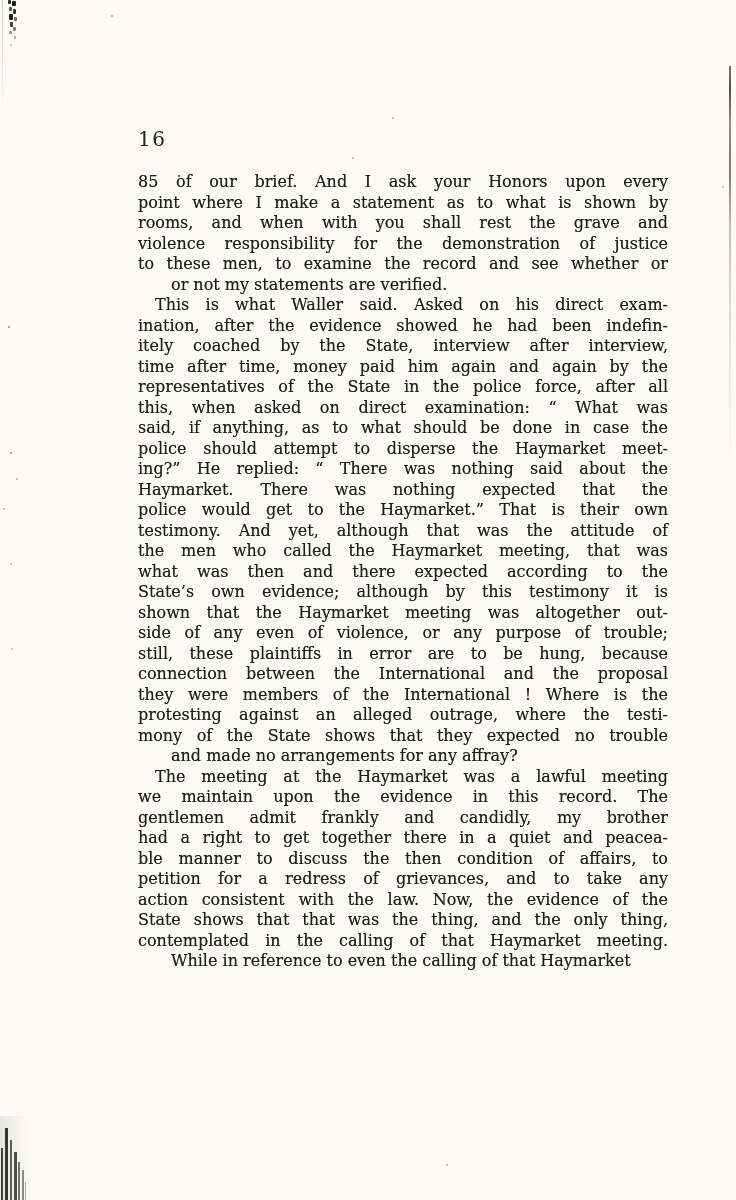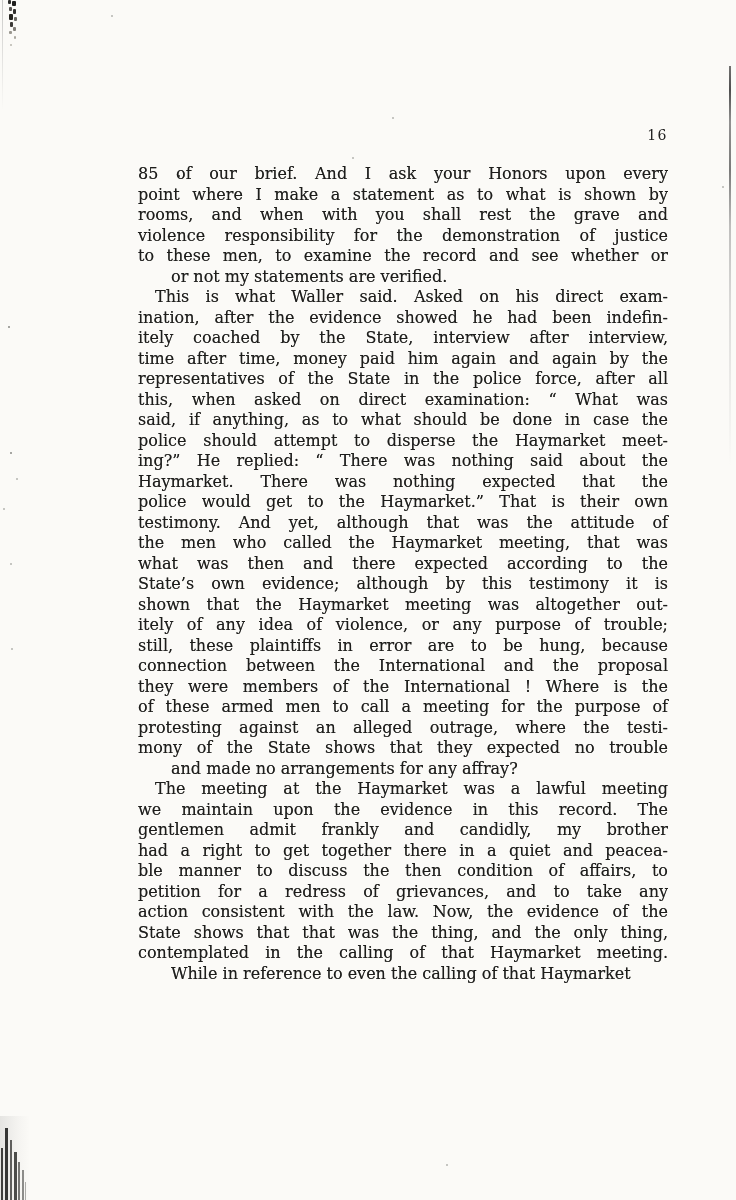--- a/index.html
+++ b/index.html
@@ -15,29 +15,29 @@
     margin: 0 auto;
     background: #fbfaf7;
     overflow: hidden;
     color: #1d1d1b;
   }
   .folio {
     position: absolute;
     left: 138px;
     top: 127px;
     width: 530px;
-    text-align: right;
-    font-size: 14px;
+    text-align: left;
+    font-size: 20px;
     letter-spacing: 1.5px;
     color: #222;
   }
   .textblock {
     position: absolute;
     left: 138px;
-    top: 164px;
+    top: 172px;
     width: 530px;
     font-size: 16px;
     line-height: 20.5px;
     color: #1d1d1b;
     text-shadow: 0 0 0.35px rgba(20,20,20,0.55);
   }
   .para { margin: 0; padding: 0; }
   .line {
     text-align: justify;
     text-align-last: justify;
@@ -154,25 +154,24 @@
         <div class="line">said, if anything, as to what should be done in case the</div>
         <div class="line">police should attempt to disperse the Haymarket meet-</div>
         <div class="line">ing?”  He replied: “ There was nothing said about the</div>
         <div class="line">Haymarket.  There was nothing expected that the</div>
         <div class="line">police would get to the Haymarket.”  That is their own</div>
         <div class="line">testimony.  And yet, although that was the attitude of</div>
         <div class="line">the men who called the Haymarket meeting, that was</div>
         <div class="line">what was then and there expected according to the</div>
         <div class="line">State’s own evidence; although by this testimony it is</div>
         <div class="line">shown that the Haymarket meeting was altogether out-</div>
-        <div class="line">itely of any idea of violence, or any purpose of trouble;</div>
+        <div class="line">side of any even of violence, or any purpose of trouble;</div>
         <div class="line">still, these plaintiffs in error are to be hung, because</div>
         <div class="line">connection between the International and the proposal</div>
         <div class="line">they were members of the International !  Where is the</div>
-        <div class="line">of these armed men to call a meeting for the purpose of</div>
         <div class="line">protesting against an alleged outrage, where the testi-</div>
         <div class="line">mony of the State shows that they expected no trouble</div>
         <div class="line lastline">and made no arrangements for any affray?</div>
       </div>
       <div class="para">
         <div class="line indent">The meeting at the Haymarket was a lawful meeting</div>
         <div class="line">we maintain upon the evidence in this record.  The</div>
         <div class="line">gentlemen admit frankly and candidly, my brother</div>
         <div class="line">had a right to get together there in a quiet and peacea-</div>
         <div class="line">ble manner to discuss the then condition of affairs, to</div>

